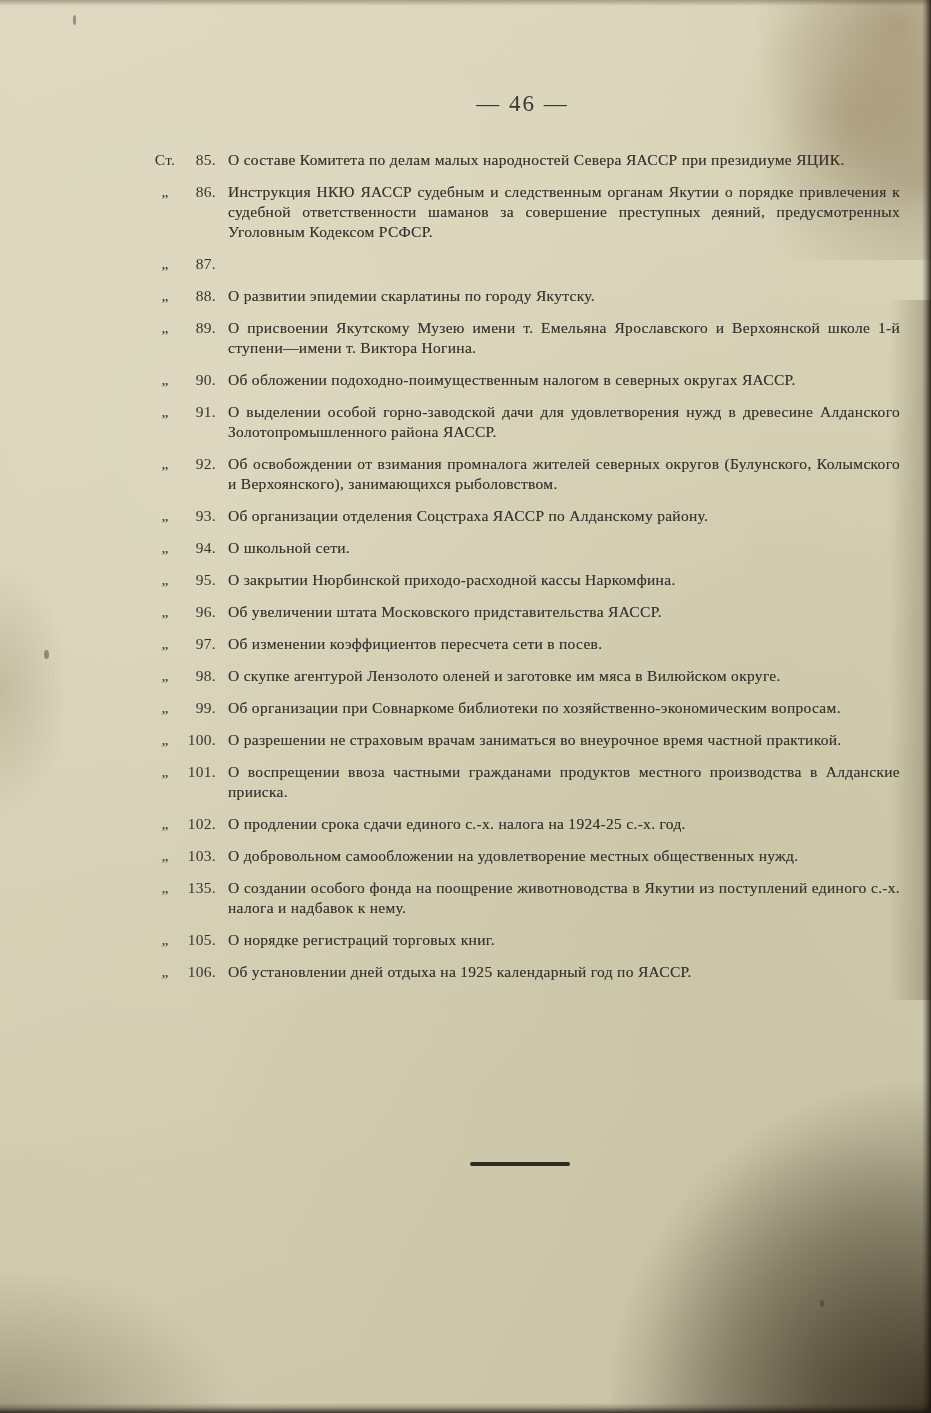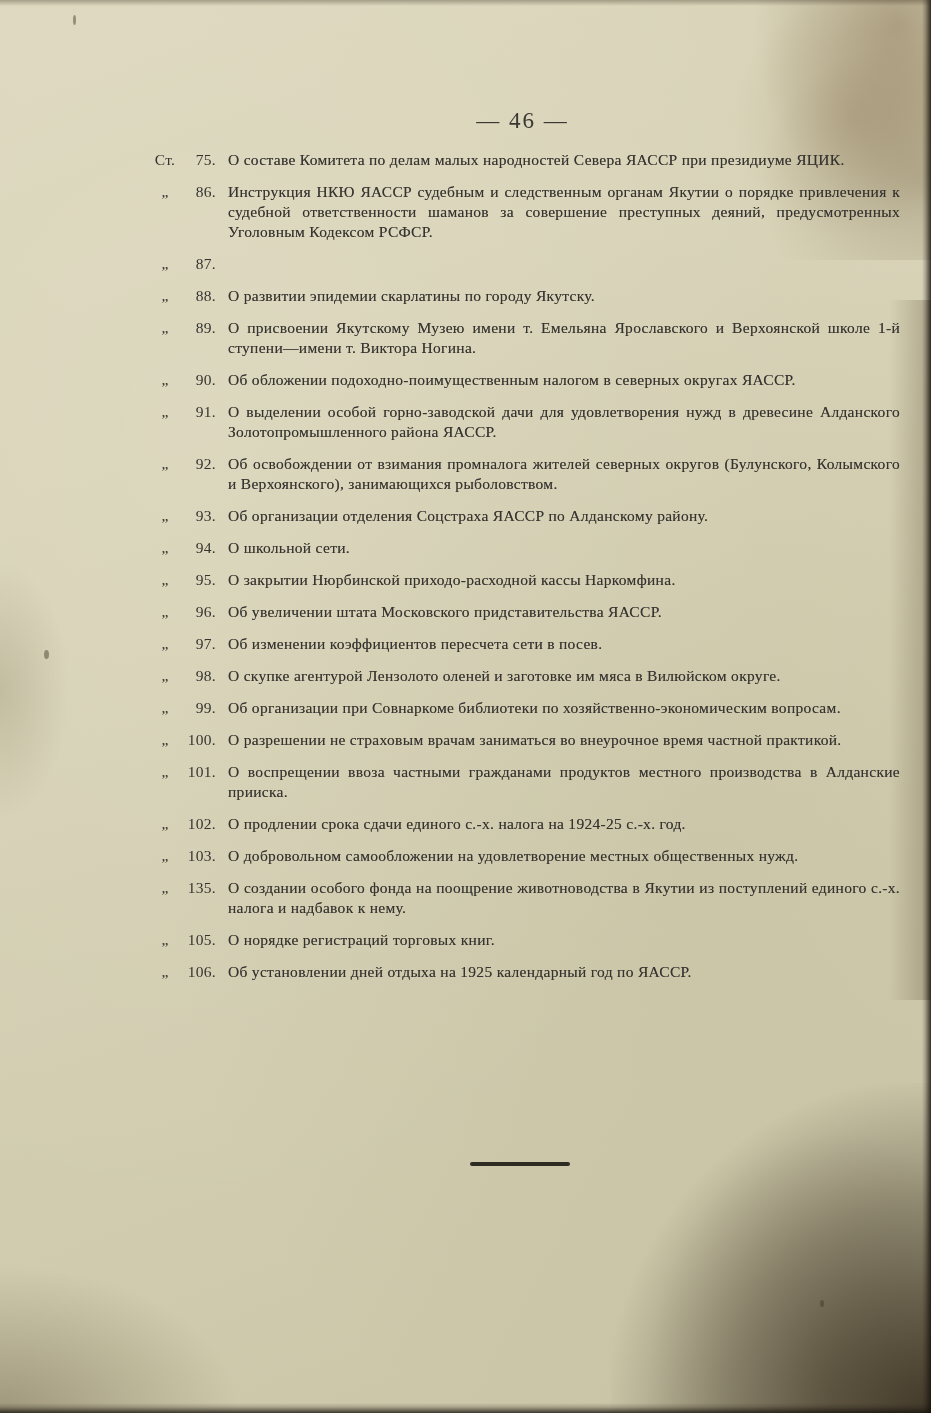--- a/index.html
+++ b/index.html
@@ -58,21 +58,21 @@
     left: 0; right: 0; top: 0; height: 6px;
     background: linear-gradient(to bottom, rgba(60,50,35,0.35), transparent);
   }
   .speck {
     border-radius: 50%;
     background: rgba(60,50,35,0.45);
   }
 
   .page-number {
     position: absolute;
-    top: 108px;
+    top: 91px;
     left: 150px;
     width: 745px;
     text-align: center;
     font-size: 23px;
     letter-spacing: 2px;
     color: #3a3833;
   }
 
   .toc {
     position: absolute;
@@ -129,21 +129,21 @@
   <div class="stain edge-top"></div>
   <div class="stain speck" style="left:44px; top:650px; width:5px; height:9px;"></div>
   <div class="stain speck" style="left:73px; top:15px; width:3px; height:10px;"></div>
   <div class="stain speck" style="left:820px; top:1300px; width:4px; height:7px;"></div>
 
   <div class="page-number">— 46 —</div>
 
   <div class="toc">
   <div class="item">
     <span class="marker">Ст.</span>
-    <span class="num">75.</span>
+    <span class="num">85.</span>
     <span class="text">О составе Комитета по делам малых народностей Севера ЯАССР при президиуме ЯЦИК.</span>
   </div>
 
   <div class="item">
     <span class="marker">„</span>
     <span class="num">86.</span>
     <span class="text">Инструкция НКЮ ЯАССР судебным и следственным органам Якутии о порядке привлечения к судебной ответственности шаманов за совершение преступных деяний, предусмотренных Уголовным Кодексом РСФСР.</span>
   </div>
 
   <div class="item">

